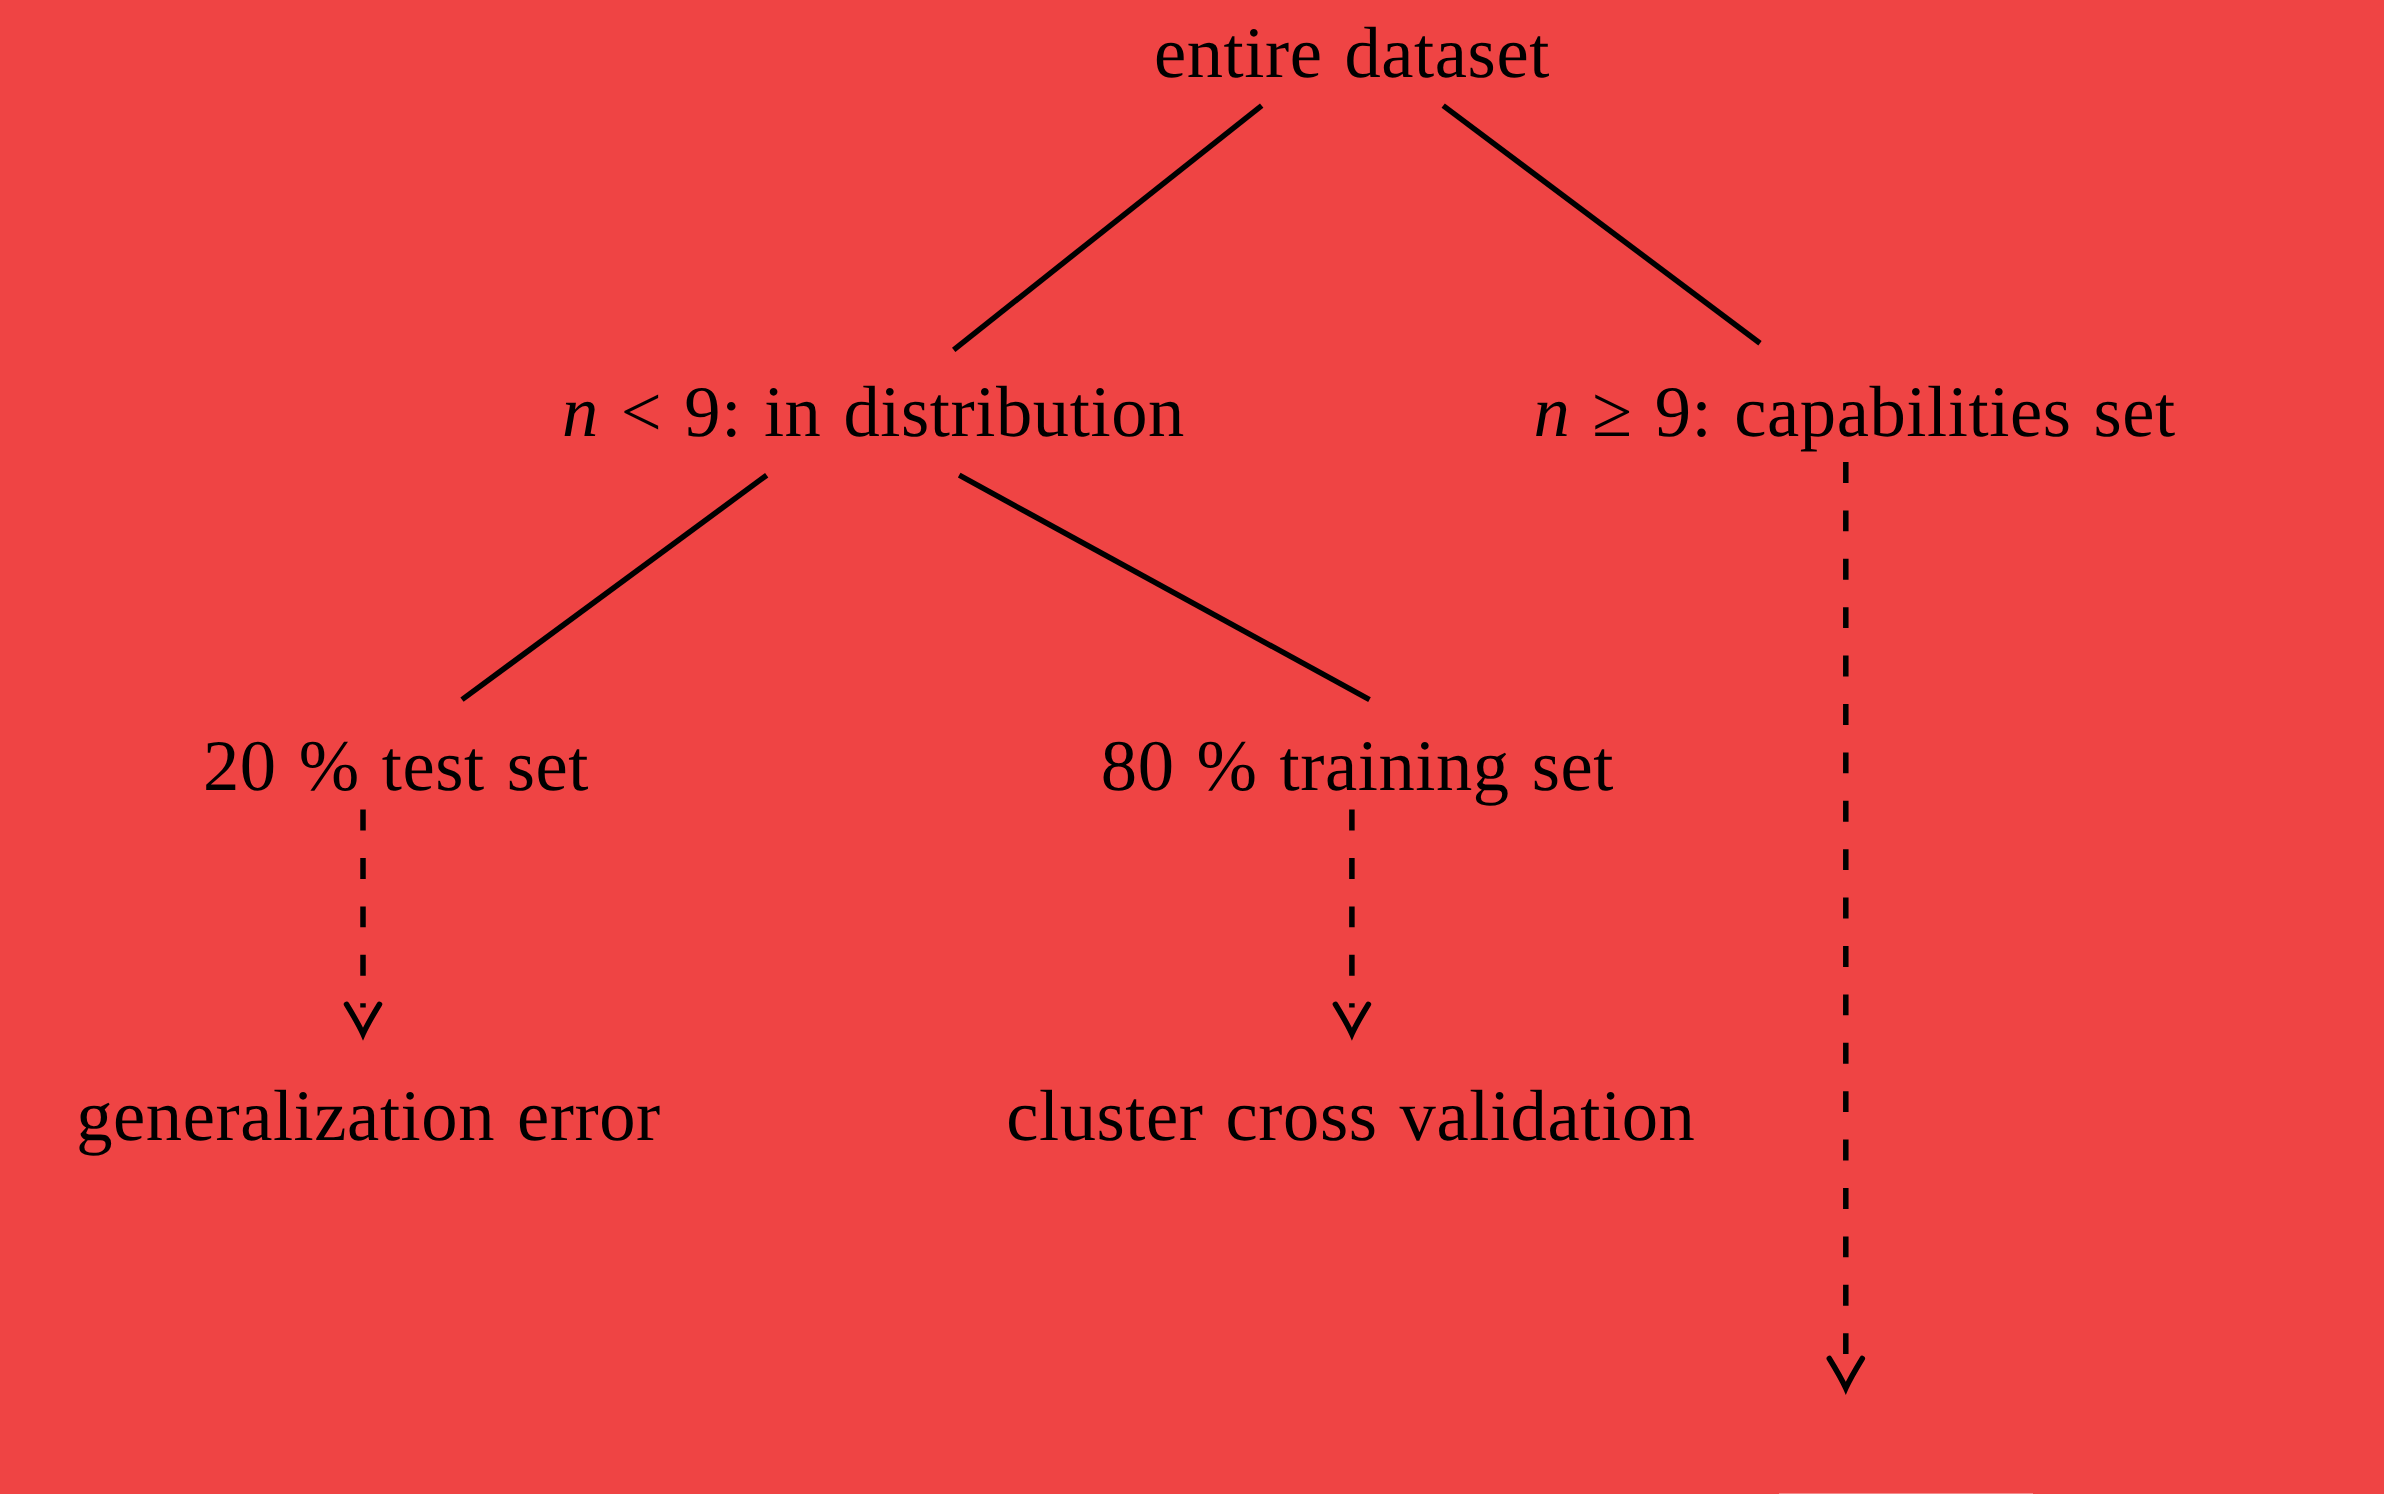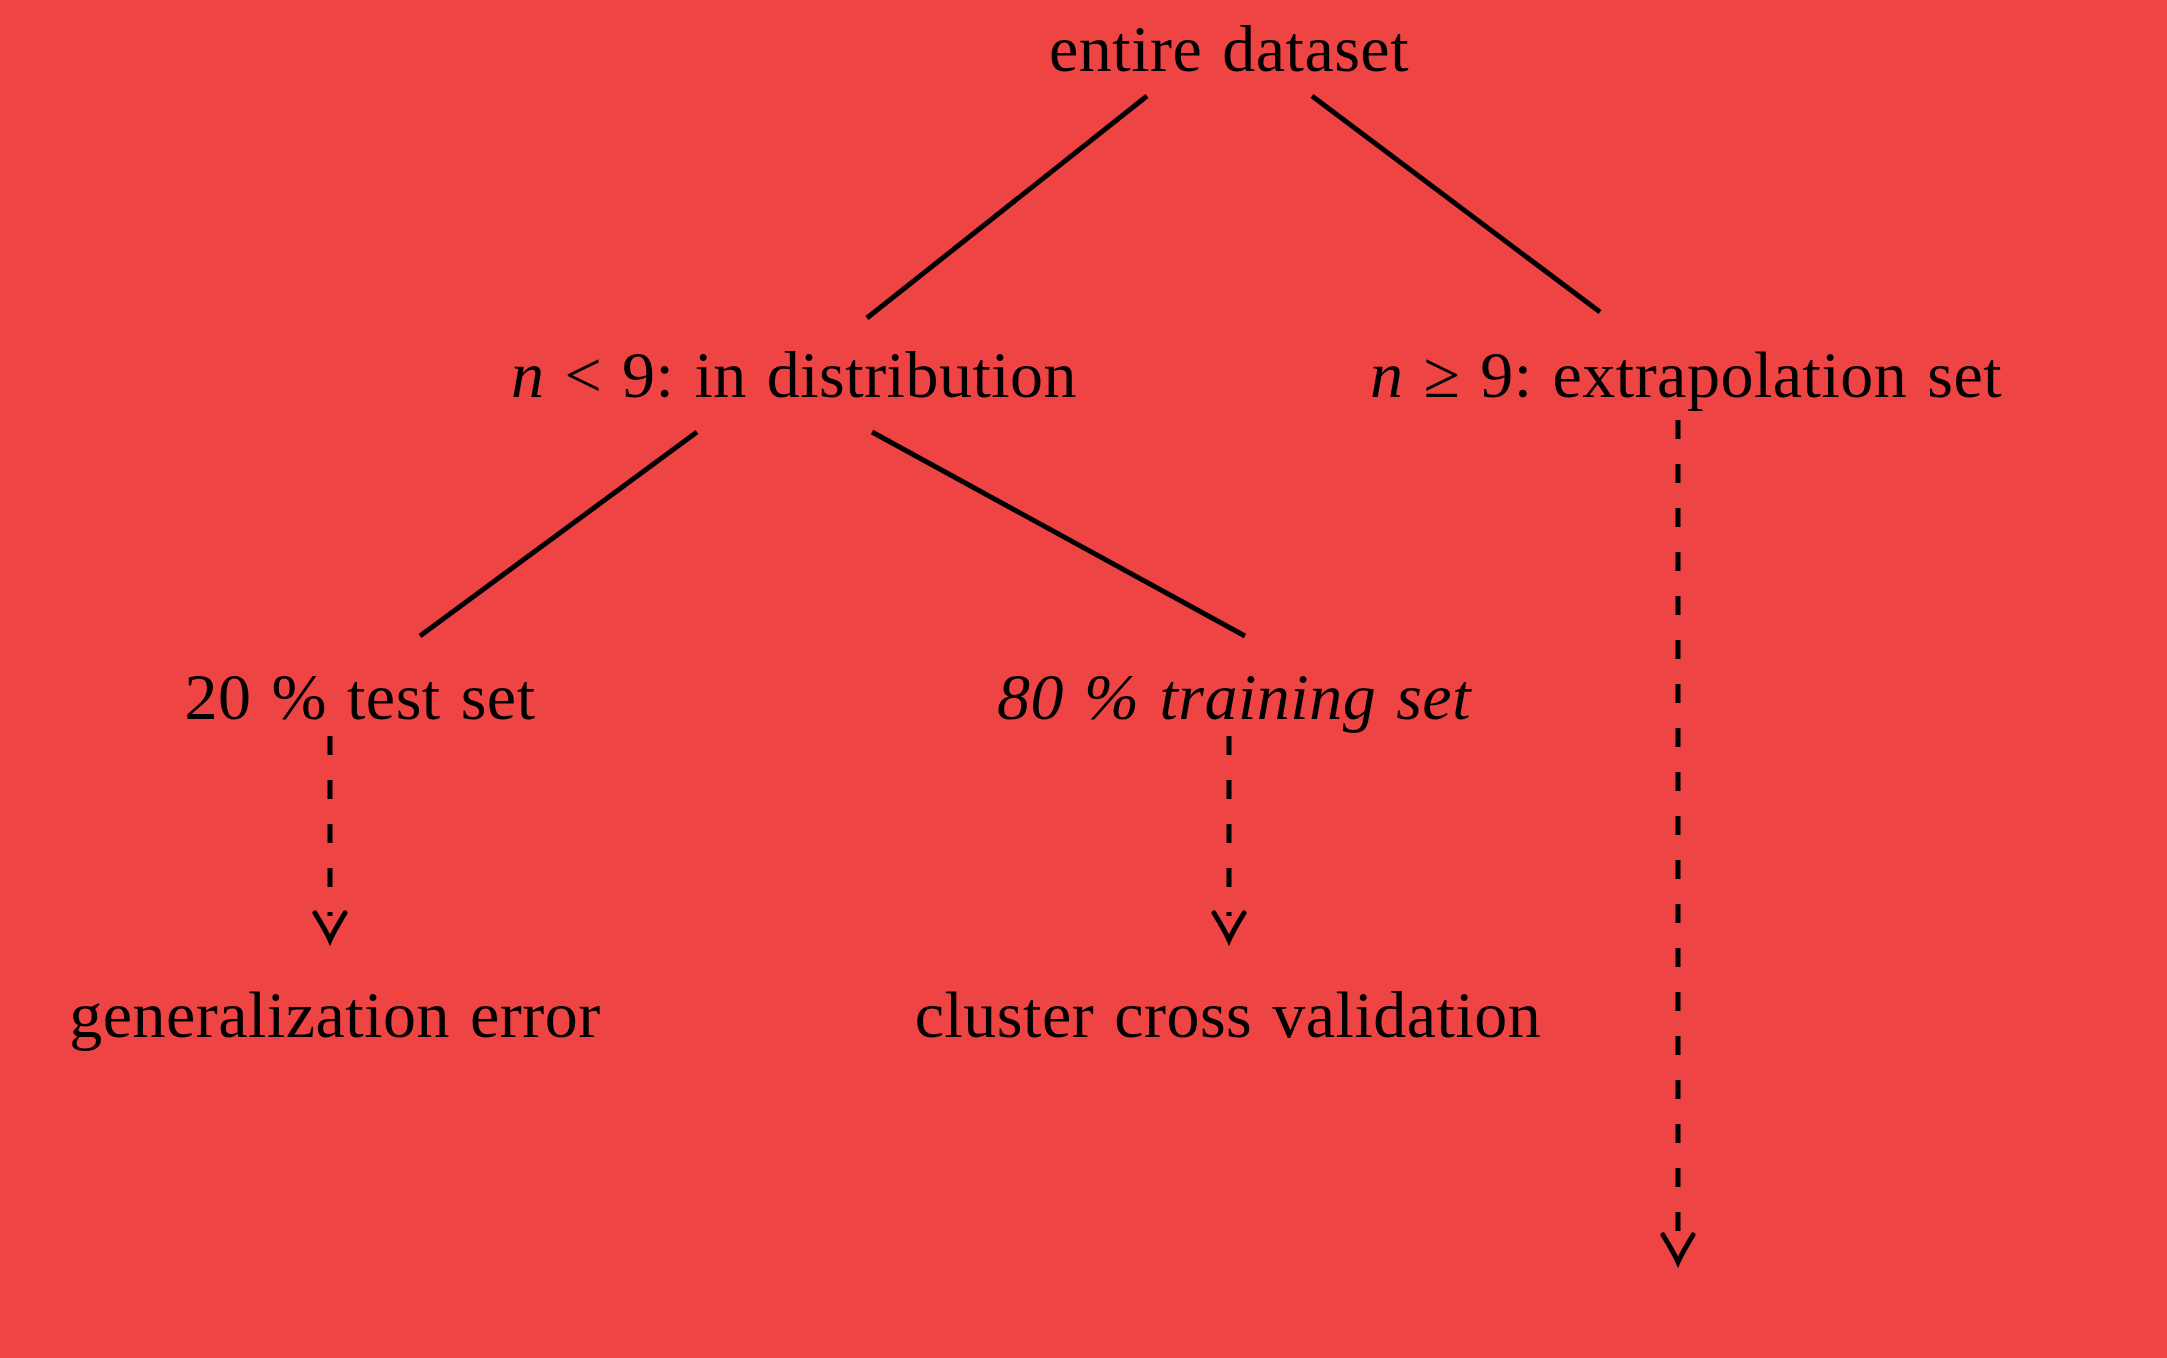--- a/index.html
+++ b/index.html
@@ -68,28 +68,28 @@
 
   <div class="node" style="left:1229px; top:16px;">
     <span>entire dataset</span>
   </div>
 
   <div class="node" style="left:794px; top:342px;">
     <i>n</i><span> &lt; 9: in distribution</span>
   </div>
 
   <div class="node" style="left:1686px; top:342px;">
-    <i>n</i><span> ≥ 9: extrapolation set</span>
+    <i>n</i><span> ≥ 9: capabilities set</span>
   </div>
 
   <div class="node" style="left:344px; top:664px;margin-left:16px;">
     <span>20 % test set</span>
   </div>
 
-  <div class="node" style="left:1234px; top:664px;font-style:italic;">
+  <div class="node" style="left:1234px; top:664px;">
     <span>80 % training set</span>
   </div>
 
   <div class="node" style="left:1228px; top:982px;">
     <span>cluster cross validation</span>
   </div>
 
   <div class="node" style="left:335px; top:982px;">
     <span>generalization error</span>
   </div>

